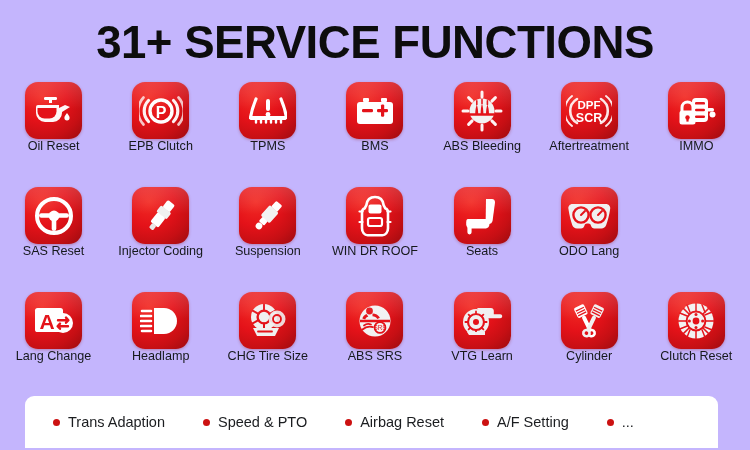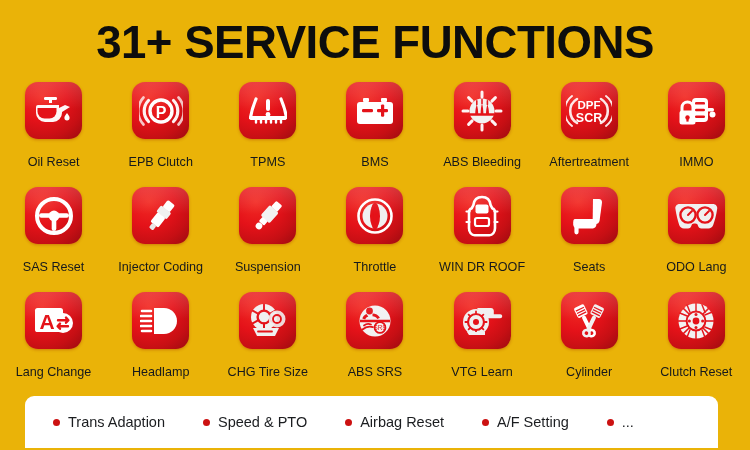--- a/index.html
+++ b/index.html
@@ -12,21 +12,21 @@
     background: #f7f7f7;
     font-family: "Liberation Sans", sans-serif;
     overflow: hidden;
     position: relative;
   }
 
   #page {
     position: relative;
     width: 750px;
     height: 450px;
-    background: #eab308;
+    background: #c4b5fd;
   }
 
   
   .title {
     position: absolute;
     top: 14px;
     left: 0;
     width: 750px;
     text-align: center;
     font-family: "Liberation Sans", sans-serif;
@@ -74,21 +74,21 @@
   .tile::after {
     content: "";
     position: absolute;
     left: 0; top: 0; right: 0;
     height: 48%;
     background: linear-gradient(to bottom, rgba(255,255,255,0.16), rgba(255,255,255,0));
     pointer-events: none;
   }
   .tile svg { display: block; }
   .cell-label {
-    margin-top: 16px;
+    margin-top: 0;
     font-size: 12.6px;
     line-height: 15px;
     color: #16191c;
     text-align: center;
     white-space: nowrap;
     font-family: "Liberation Sans", sans-serif;
   }
 
   
   .extras-panel {
@@ -297,33 +297,20 @@
               <rect x="16" y="2" width="8" height="8" rx="1.4" fill="#fff"></rect>
               <rect x="14" y="9.5" width="12" height="14" rx="1.8" fill="#f2f2f2"></rect>
               <rect x="16.5" y="23" width="7" height="6" rx="1.4" fill="#fff"></rect>
               <circle cx="20" cy="32.5" r="3.3" fill="#fff"></circle>
             </g>
           </svg>
         </div>
         <div class="cell-label">Suspension</div>
       </div>
 
-      <div class="cell">
-        <div class="tile">
-          <svg width="40" height="40" viewBox="0 0 40 40">
-            <circle cx="20" cy="20" r="16.5" fill="none" stroke="#fff" stroke-width="2.6"></circle>
-            <circle cx="20" cy="20" r="12.5" fill="#f0f0f0"></circle>
-            <ellipse cx="20" cy="20" rx="5" ry="12.5" fill="#e41219"></ellipse>
-            <rect x="18.6" y="7.5" width="2.8" height="25" rx="1.4" fill="#e41219"></rect>
-            <circle cx="20" cy="9.6" r="2.6" fill="#e41219"></circle>
-            <circle cx="20" cy="30.4" r="2.6" fill="#e41219"></circle>
-          </svg>
-        </div>
-        <div class="cell-label">Throttle</div>
-      </div>
 
       <div class="cell">
         <div class="tile">
           <svg width="34" height="42" viewBox="0 0 34 42">
             <path d="M17 2c5 0 8 3 8.6 8l1.6 3.2c1.6.6 2.8 2 2.8 4v16c0 4-2.6 7-5.6 7H9.6C6.6 40.2 4 37.2 4 33.2v-16c0-2 1.2-3.4 2.8-4L8.4 10C9 5 12 2 17 2z" fill="none" stroke="#fff" stroke-width="2.6"></path>
             <rect x="10.5" y="9.5" width="13" height="9" rx="2" fill="#fff"></rect>
             <rect x="10" y="23" width="14" height="8" rx="2" fill="none" stroke="#fff" stroke-width="2.2"></rect>
             <path d="M4.5 16.5h-3M32.5 16.5h-3M4.5 27h-3M32.5 27h-3" stroke="#fff" stroke-width="2.2" stroke-linecap="round"></path>
           </svg>
         </div>

